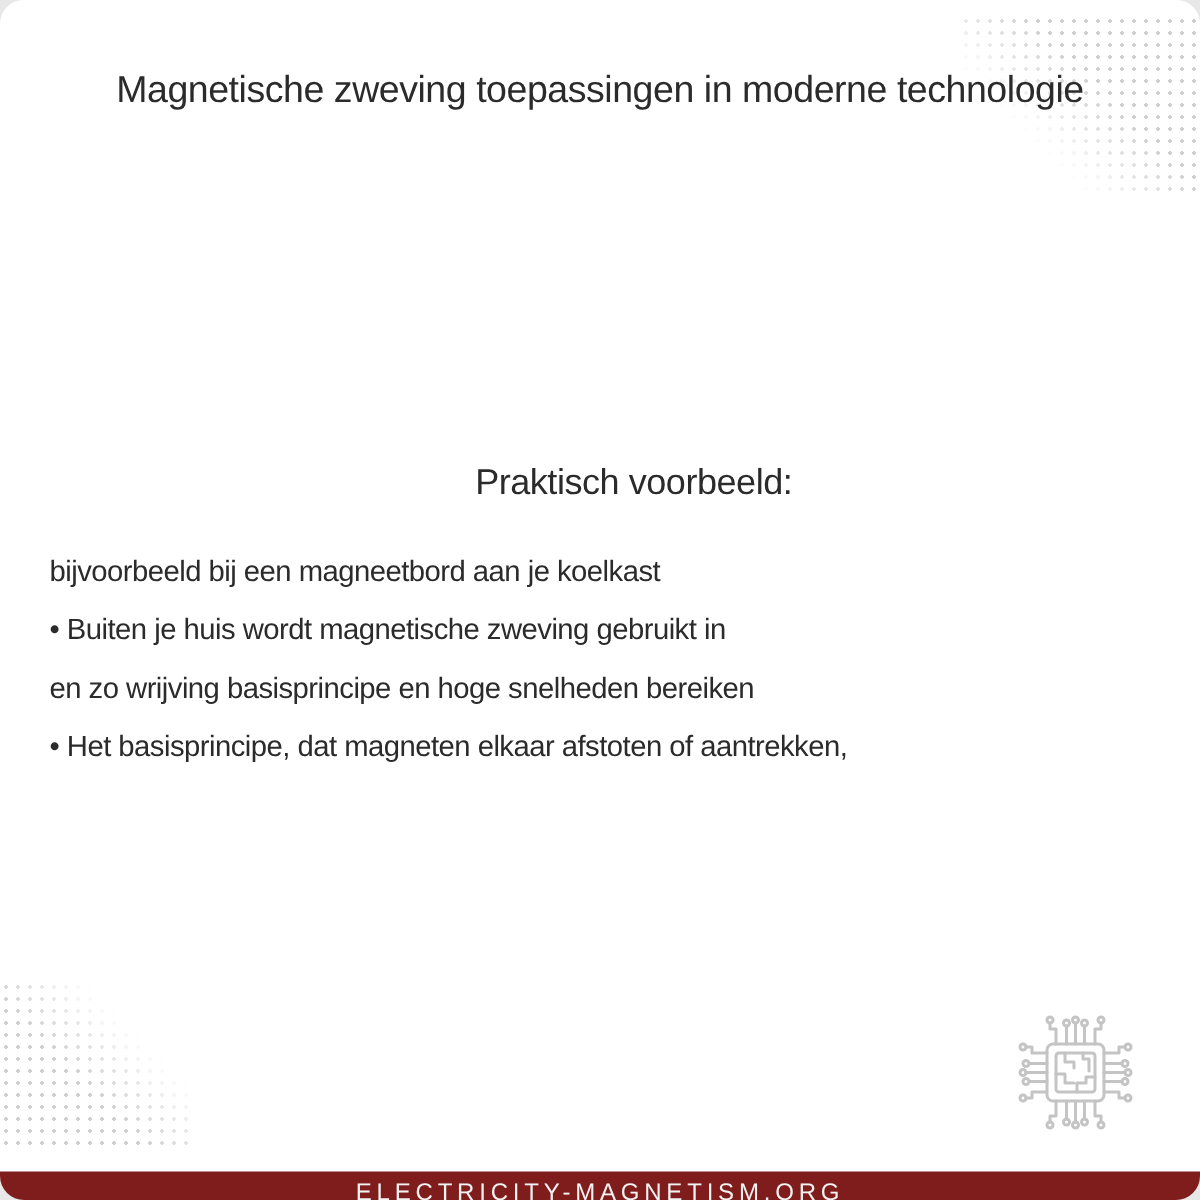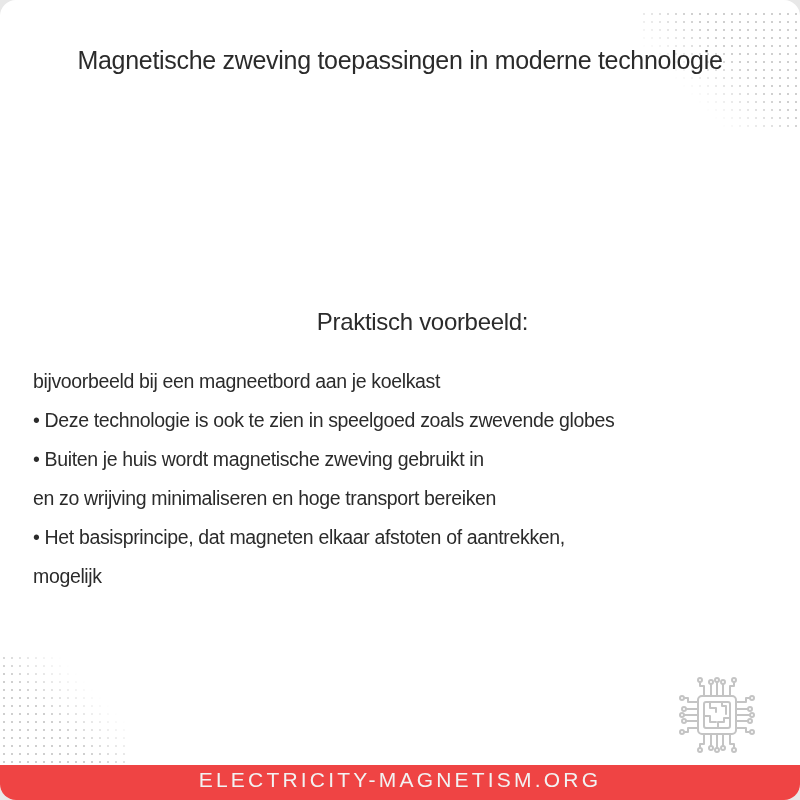--- a/index.html
+++ b/index.html
@@ -42,48 +42,46 @@
     }
     .intro { top: 153px; }
     .subtitle {
       position: absolute; left: 0; right: 0; top: 302px;
       text-align: center; color: #2b2b2b;
       font-size: 24px; line-height: 40px; letter-spacing: -0.3px; padding-left: 45px;
     }
     .example { top: 362px; }
     .bullet-line { display: block; white-space: nowrap; }
     .footer {
-      position: absolute; left: 0; right: 0; bottom: 0; height: 35px;
-      background: #ef4444;
+      position: absolute; left: 0; right: 0; bottom: 0; height: 19px;
+      background: #7f1d1d;
       text-align: center; color: #f2f2f2;
-      font-size: 21px; line-height: 29px; letter-spacing: 3.2px;
+      font-size: 16px; line-height: 29px; letter-spacing: 3.2px;
     }
     .chip {
       position: absolute; left: 676px; top: 674px; width: 82px; height: 82px;
     }
   </style>
 </head>
 <body>
 
 <div class="card">
   <div class="dots-tr"></div>
   <div class="dots-bl"></div>
 
   <div class="title">Magnetische zweving toepassingen in moderne technologie</div>
 
 
   <div class="subtitle">Praktisch voorbeeld:</div>
 
   <div class="section example">
     <span class="bullet-line">bijvoorbeeld bij een magneetbord aan je koelkast</span>
-    <span class="bullet-line">• Deze technologie is ook te zien in speelgoed zoals zwevende globes</span>
     <span class="bullet-line">• Buiten je huis wordt magnetische zweving gebruikt in</span>
-    <span class="bullet-line">en zo wrijving minimaliseren en hoge transport bereiken</span>
+    <span class="bullet-line">en zo wrijving basisprincipe en hoge snelheden bereiken</span>
     <span class="bullet-line">• Het basisprincipe, dat magneten elkaar afstoten of aantrekken,</span>
-    <span class="bullet-line">mogelijk</span>
   </div>
 
   <svg class="chip" viewBox="0 0 82 82" fill="none" stroke="#c4c4c4" stroke-width="2" stroke-linecap="round" stroke-linejoin="round">
 
     <rect x="22" y="22" width="38" height="38" rx="4"></rect>
 
     <rect x="28" y="28" width="26" height="26" rx="2"></rect>
     <path d="M34 28 v6 h6 v4 M46 28 v4 h4 v8 M28 42 h6 v6 h6 M42 54 v-6 h6 v-4 h6"></path>
 
     <path d="M28 22 v-10 h-4 v-4"></path>

